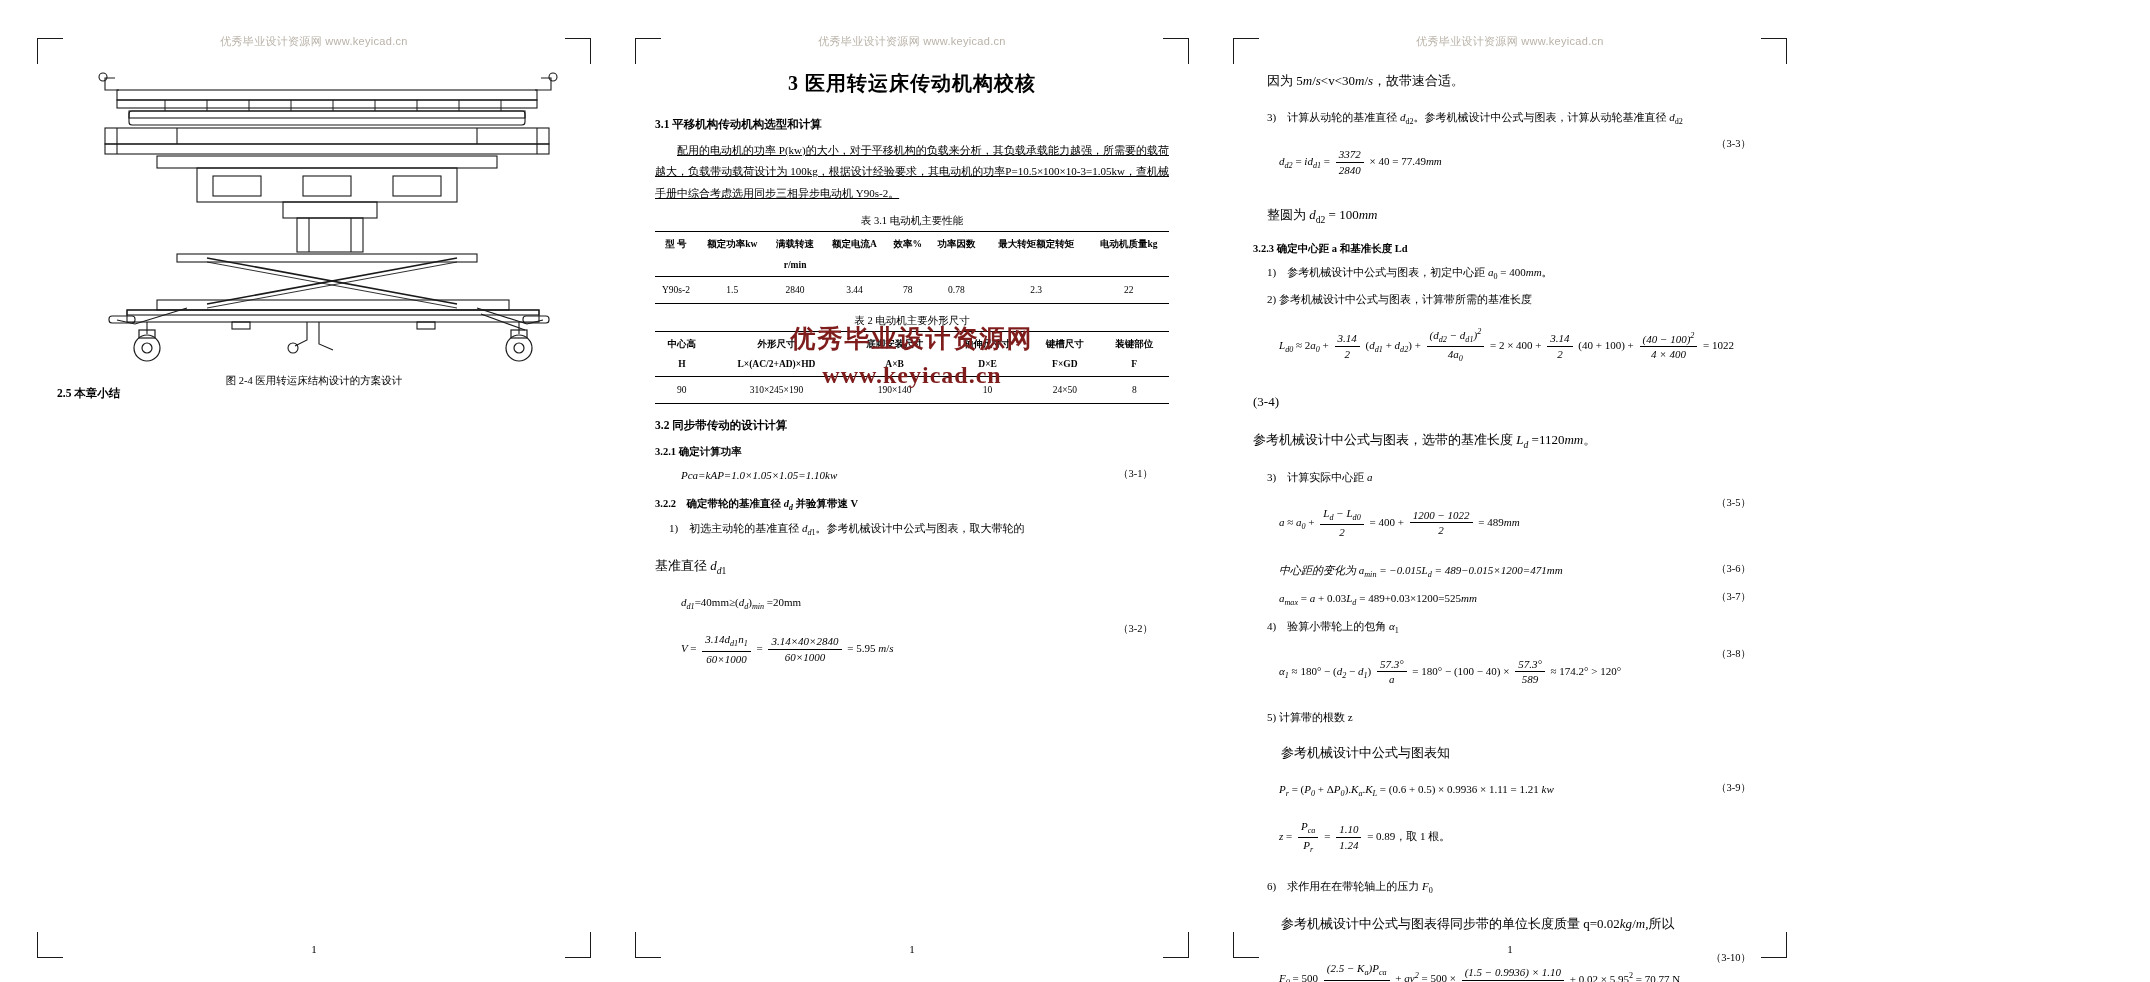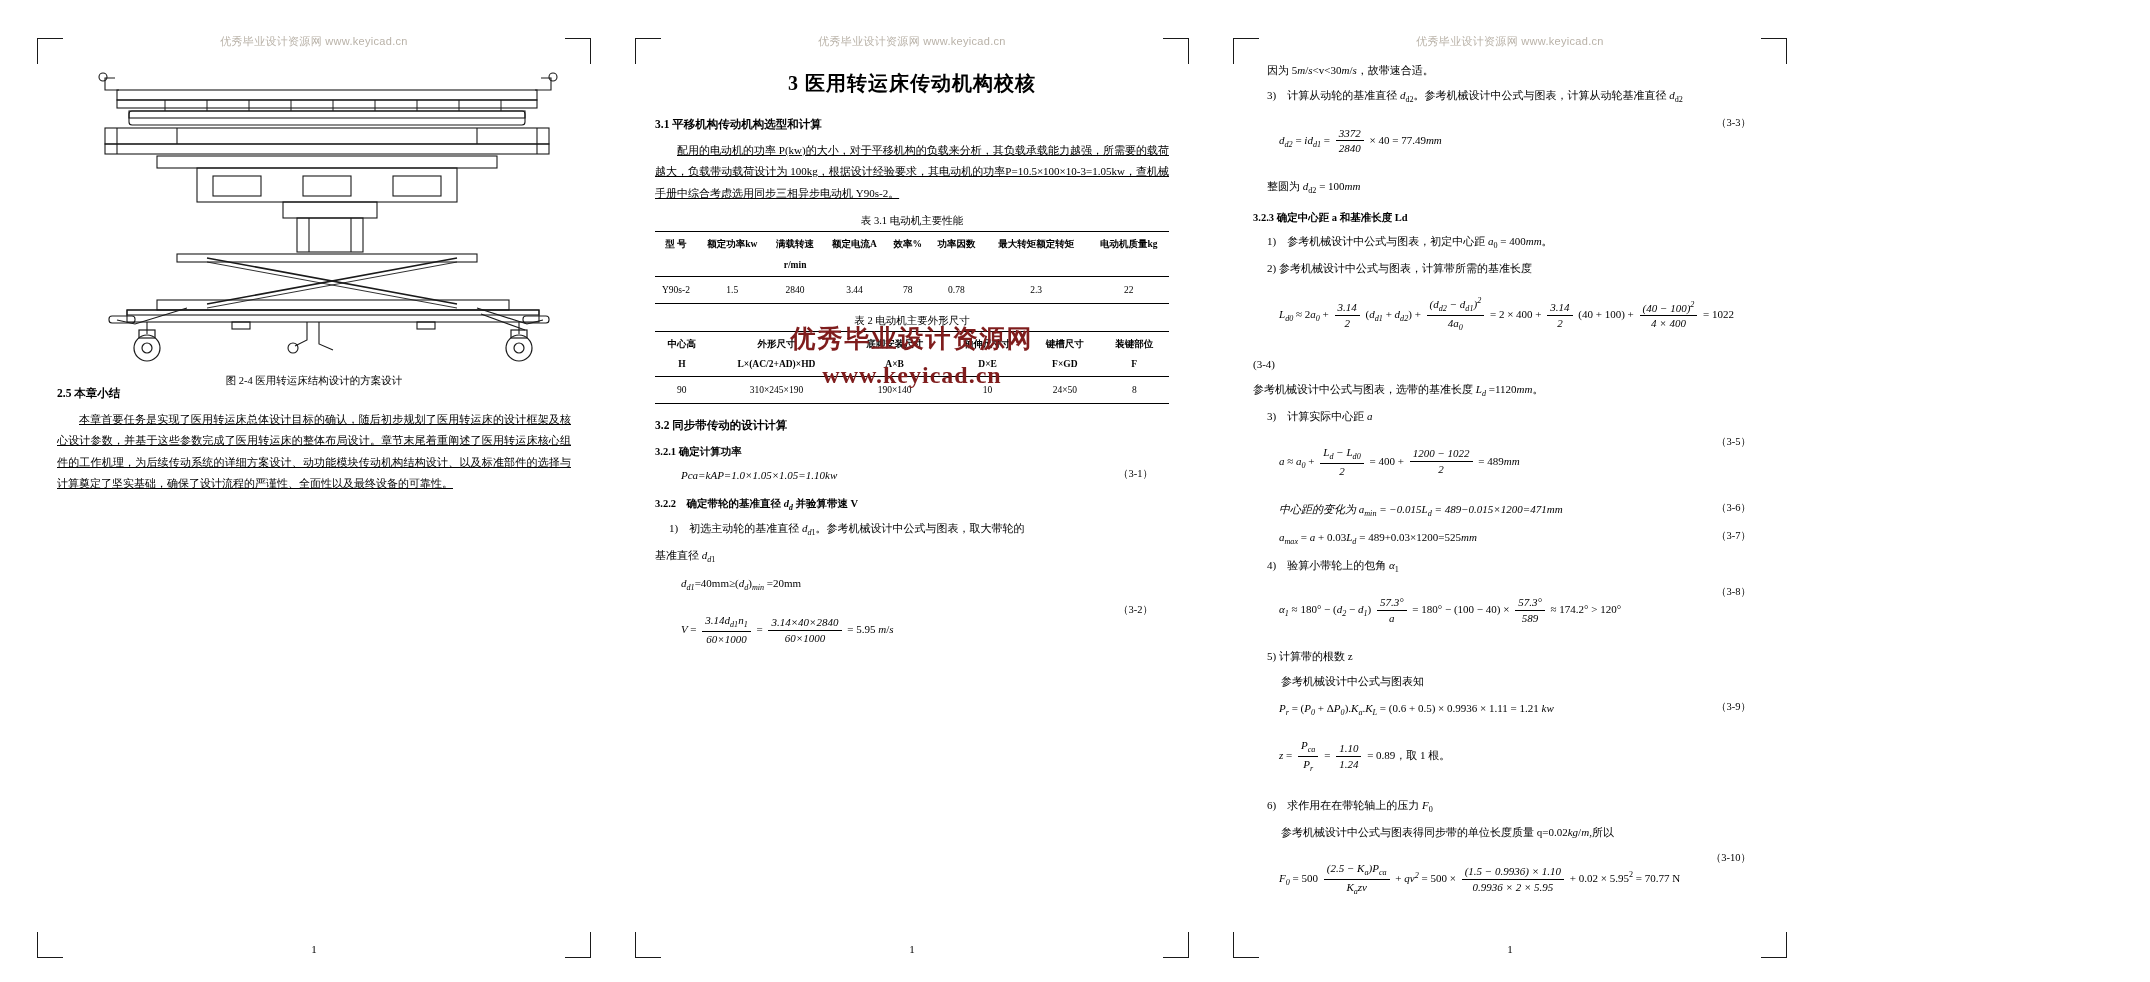--- a/index.html
+++ b/index.html
@@ -87,23 +87,23 @@
     text-indent:2em;
     text-decoration:underline;
   }
   .listline {
     font-size:11px;
     line-height:1.9;
     margin:4px 0 2px 0;
     padding-left:14px;
   }
   .plain {
-    font-size:11px;
+    font-size:13px;
     line-height:1.9;
-    margin:4px 0;
+    margin:13px 0;
   }
   .plain.ind1 { padding-left:14px; }
   .plain.ind2 { padding-left:28px; }
 
   
   .eqrow {
     position:relative;
     margin:6px 0 8px 0;
     min-height:20px;
   }
@@ -275,21 +275,20 @@
             </g>
 
             <rect x="175" y="250" width="18" height="7"></rect>
             <rect x="360" y="250" width="18" height="7"></rect>
           </g>
         </svg>
         <div class="fig-cap">图 2-4 医用转运床结构设计的方案设计</div>
       </div>
 
       <h2 class="sec">2.5 本章小结</h2>
-      <p class="para">本章首要任务是实现了医用转运床总体设计目标的确认，随后初步规划了医用转运床的设计框架及核心设计参数，并基于这些参数完成了医用转运床的整体布局设计。章节末尾着重阐述了医用转运床核心组件的工作机理，为后续传动系统的详细方案设计、动功能模块传动机构结构设计、以及标准部件的选择与计算奠定了坚实基础，确保了设计流程的严谨性、全面性以及最终设备的可靠性。</p>
     </div>
 
     <div class="page-num">1</div>
   </div>
 
   <div class="page page-2">
     <div class="watermark-top">优秀毕业设计资源网 www.keyicad.cn</div>
     <div class="crop tl"></div>
     <div class="crop tr"></div>
     <div class="crop bl"></div>

